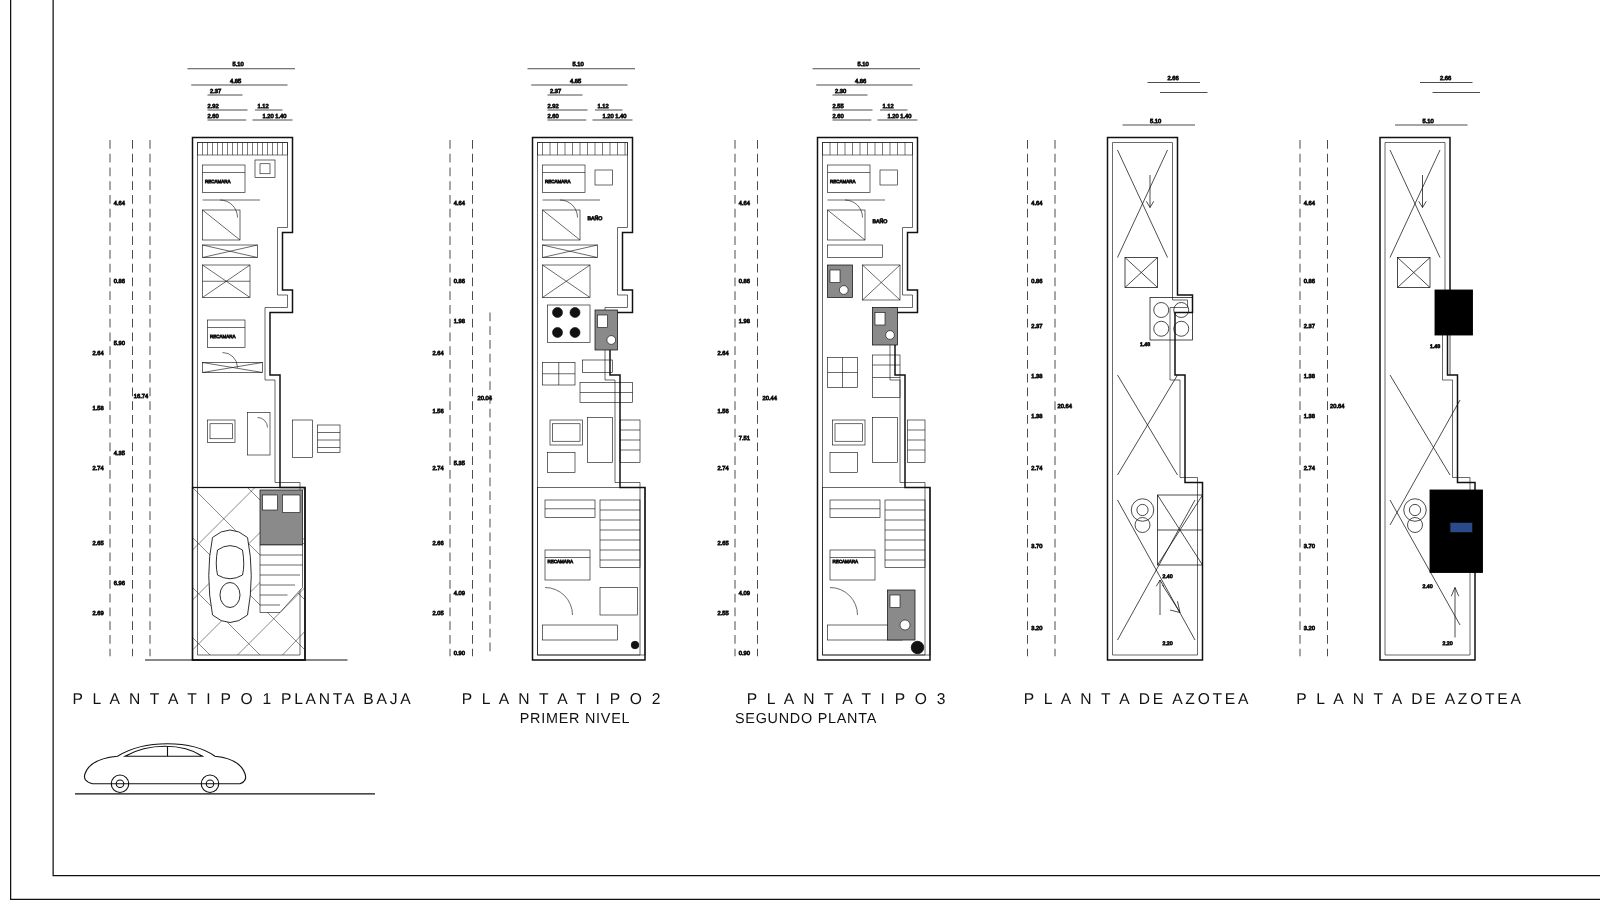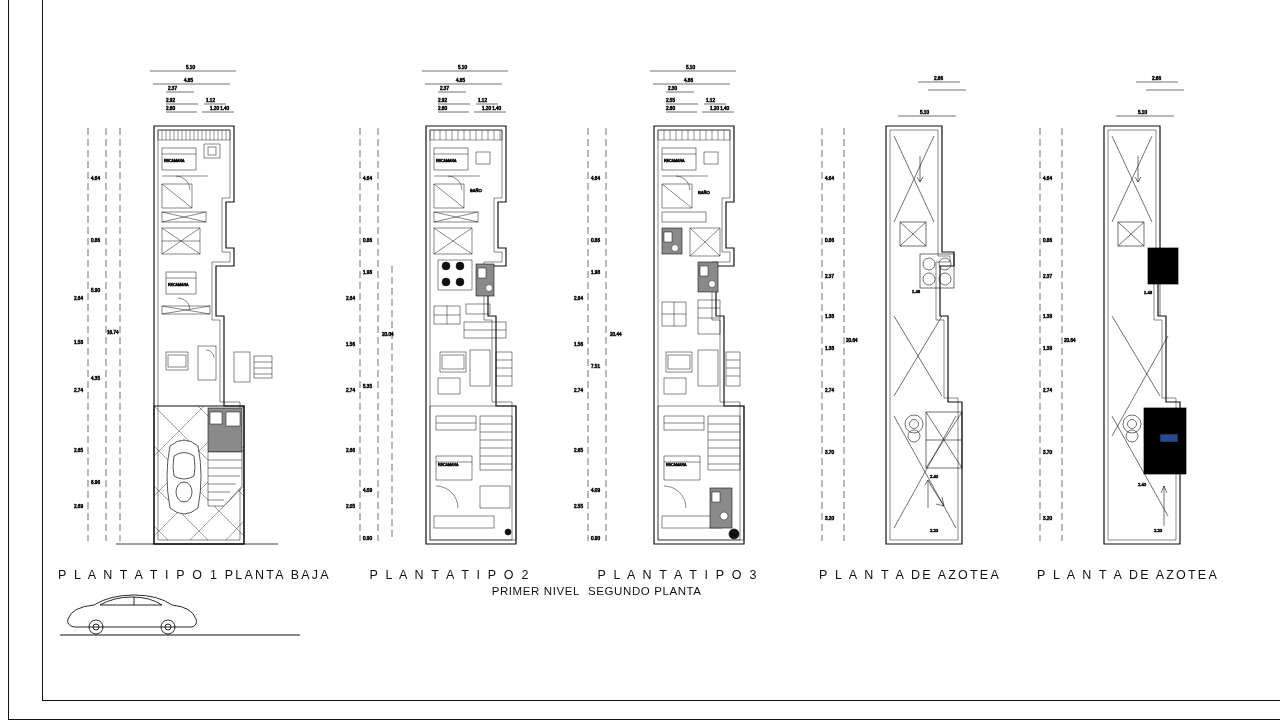--- a/index.html
+++ b/index.html
@@ -34,21 +34,21 @@
     background: #111;
   }
   .border-bottom-outer {
     position: absolute;
     left: 8px; top: 719px; width: 1272px; height: 1px;
     background: #111;
   }
 
   .plan {
     position: absolute;
-    top: 16px;
+    top: 0;
     width: 240px;
     height: 600px;
   }
 
   .caption {
     position: absolute;
     width: 240px;
     text-align: center;
     font-size: 12.5px;
     letter-spacing: 2.2px;
@@ -365,21 +365,21 @@
           <line x1="150" y1="448" x2="182" y2="448"></line>
           <rect x="150" y="470" width="30" height="22"></rect>
           <path d="M106 470 A22 22 0 0 1 128 492"></path>
           <rect x="104" y="500" width="60" height="12"></rect>
         </g>
         <text class="roomlbl" x="108" y="450">RECAMARA</text>
         <circle cx="178" cy="516" r="3" fill="#111"></circle>
       </g>
     </svg>
     <div class="caption" style="top:552px;">P L A N T A     T I P O 2</div>
-    <div class="caption sub" style="top:569px; text-align:right; left:10px;">PRIMER NIVEL</div>
+    <div class="caption sub" style="top:569px; text-align:center; left:10px;">PRIMER NIVEL</div>
   </div>
 
   <div class="plan" style="left:558px;">
     <svg class="svgwrap" width="240" height="545" viewBox="0 0 240 545">
       <g stroke="#111" fill="none" stroke-width="0.7">
         <g stroke-width="0.6">
           <line x1="92" y1="55" x2="178" y2="55"></line>
           <line x1="95" y1="68" x2="172" y2="68"></line>
           <line x1="108" y1="76" x2="136" y2="76"></line>
           <line x1="108" y1="88" x2="140" y2="88"></line>

